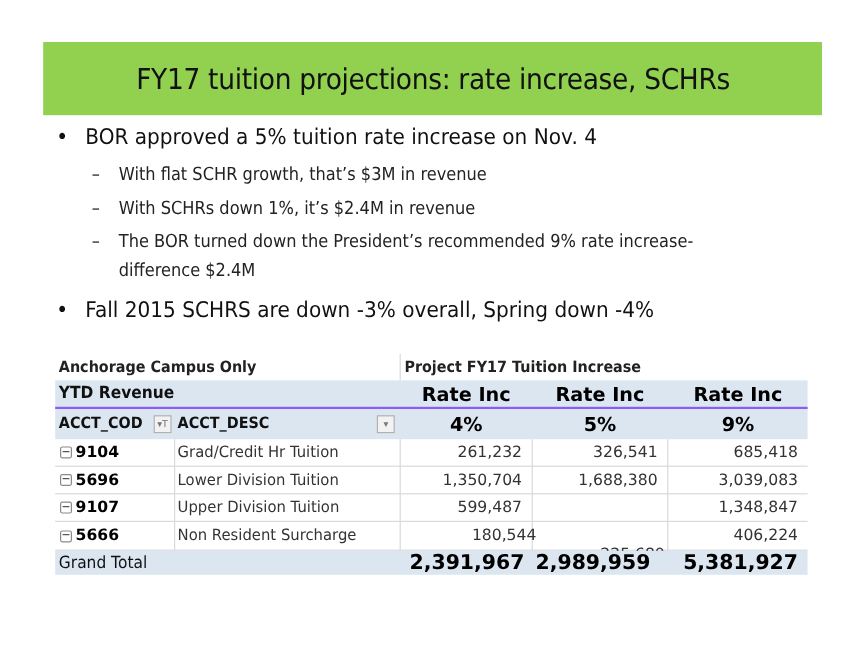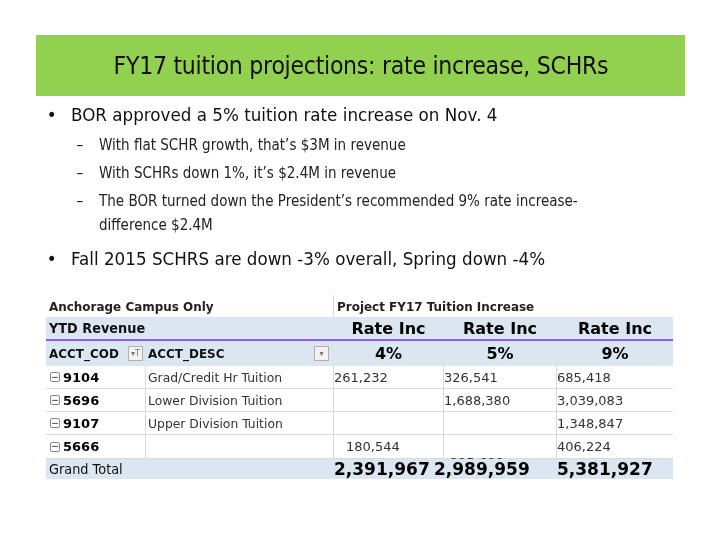--- a/index.html
+++ b/index.html
@@ -26,21 +26,21 @@
     .sub {
       position: absolute; font-family: "DejaVu Sans", sans-serif; font-size: 15px;
       color: #222; white-space: nowrap; transform-origin: left top; transform: scaleX(0.9);
     }
     .sub .dash { position: absolute; left: -25px; top: 0; }
 
     
     .pivot { position: absolute; left: 46px; top: 295px; width: 627px; font-family: "DejaVu Sans", sans-serif; }
     .row { position: absolute; left: 0; width: 627px; display: flex; }
     .cell { position: absolute; top: 0; height: 100%; display: flex; align-items: center; white-space: nowrap; }
-    .cell.num { justify-content: flex-start; padding-right: 8px; }
+    .cell.num { justify-content: flex-end; padding-right: 8px; }
     .cell.ctr { justify-content: center; }
     .lbl { transform-origin: left center; }
 
     .r-top { top: 0; height: 22px; }
     .r-ytd { top: 22px; height: 24px; background: #dce6f1; border-bottom: 2px solid #8b5cf6; }
     .r-hdr { top: 46px; height: 25px; background: #dce6f1; }
     .r-data { height: 23px; border-bottom: 1px solid #d9d9d9; }
     .r-total { top: 164px; height: 20px; background: #dce6f1; }
 
     .vline { position: absolute; width: 1px; background: #d9d9d9; }
@@ -165,64 +165,73 @@
   </div>
 
   <div class="row r-data" style="top:94px;">
     <div class="cell" style="left:2px; width:97px; font-size:13px; font-weight:bold;">
       <span class="expander">−</span>
         <span>5696</span>
     </div>
     <div class="cell" style="left:102px; width:185px; font-size:13px; color:#333;">
       <span class="lbl" style="transform:scaleX(0.95);">Lower Division Tuition</span>
     </div>
+    <div class="cell num" style="left:288px; width:109px; font-size:13px; color:#333;">
+        <span>1,350,704</span>
+      </div>
     <div class="cell num" style="left:398px; width:112px; font-size:13px; color:#333;">
         <span>1,688,380</span>
       </div>
     <div class="cell num" style="left:511px; width:116px; font-size:13px; color:#333;">
         <span>3,039,083</span>
       </div>
   </div>
 
   <div class="row r-data" style="top:117px;">
     <div class="cell" style="left:2px; width:97px; font-size:13px; font-weight:bold;">
       <span class="expander">−</span>
         <span>9107</span>
     </div>
     <div class="cell" style="left:102px; width:185px; font-size:13px; color:#333;">
       <span class="lbl" style="transform:scaleX(0.95);">Upper Division Tuition</span>
     </div>
+    <div class="cell num" style="left:288px; width:109px; font-size:13px; color:#333;">
+        <span>599,487</span>
+      </div>
     <div class="cell num" style="left:511px; width:116px; font-size:13px; color:#333;">
         <span>1,348,847</span>
       </div>
   </div>
 
   <div class="row r-data" style="top:140px; height:24px;">
     <div class="cell" style="left:2px; width:97px; font-size:13px; font-weight:bold;">
       <span class="expander">−</span>
         <span>5666</span>
+    </div>
+    <div class="cell" style="left:102px; width:185px; font-size:13px; color:#333;">
+      <span class="lbl" style="transform:scaleX(0.95);">Non Resident Surcharge</span>
     </div>
     <div class="cell num" style="left:300px; width:109px; font-size:13px; color:#333;">
         <span>180,544</span>
       </div>
     <div class="cell num" style="left:404px; width:112px; font-size:13px; color:#333;margin-top:16px;">
         <span>225,680</span>
       </div>
     <div class="cell num" style="left:511px; width:116px; font-size:13px; color:#333;">
         <span>406,224</span>
       </div>
   </div>
 
   <div class="row r-total">
     <div class="cell" style="left:3px; width:200px; font-size:14px; color:#111;">
       <span class="lbl" style="transform:scaleX(0.92);">Grand Total</span>
     </div>
     <div class="cell num" style="left:288px; width:109px; font-size:17px; font-weight:bold; padding-right:6px;">
         <span>2,391,967</span>
       </div>
-    <div class="cell num" style="left:388px; width:112px; font-size:17px; font-weight:bold; padding-right:14px;">
+    <div class="cell num" style="left:398px; width:112px; font-size:17px; font-weight:bold; padding-right:14px;">
         <span>2,989,959</span>
       </div>
     <div class="cell num" style="left:511px; width:116px; font-size:17px; font-weight:bold; padding-right:8px;">
         <span>5,381,927</span>
       </div>
   </div>
 </div>
 
 </body></html>

